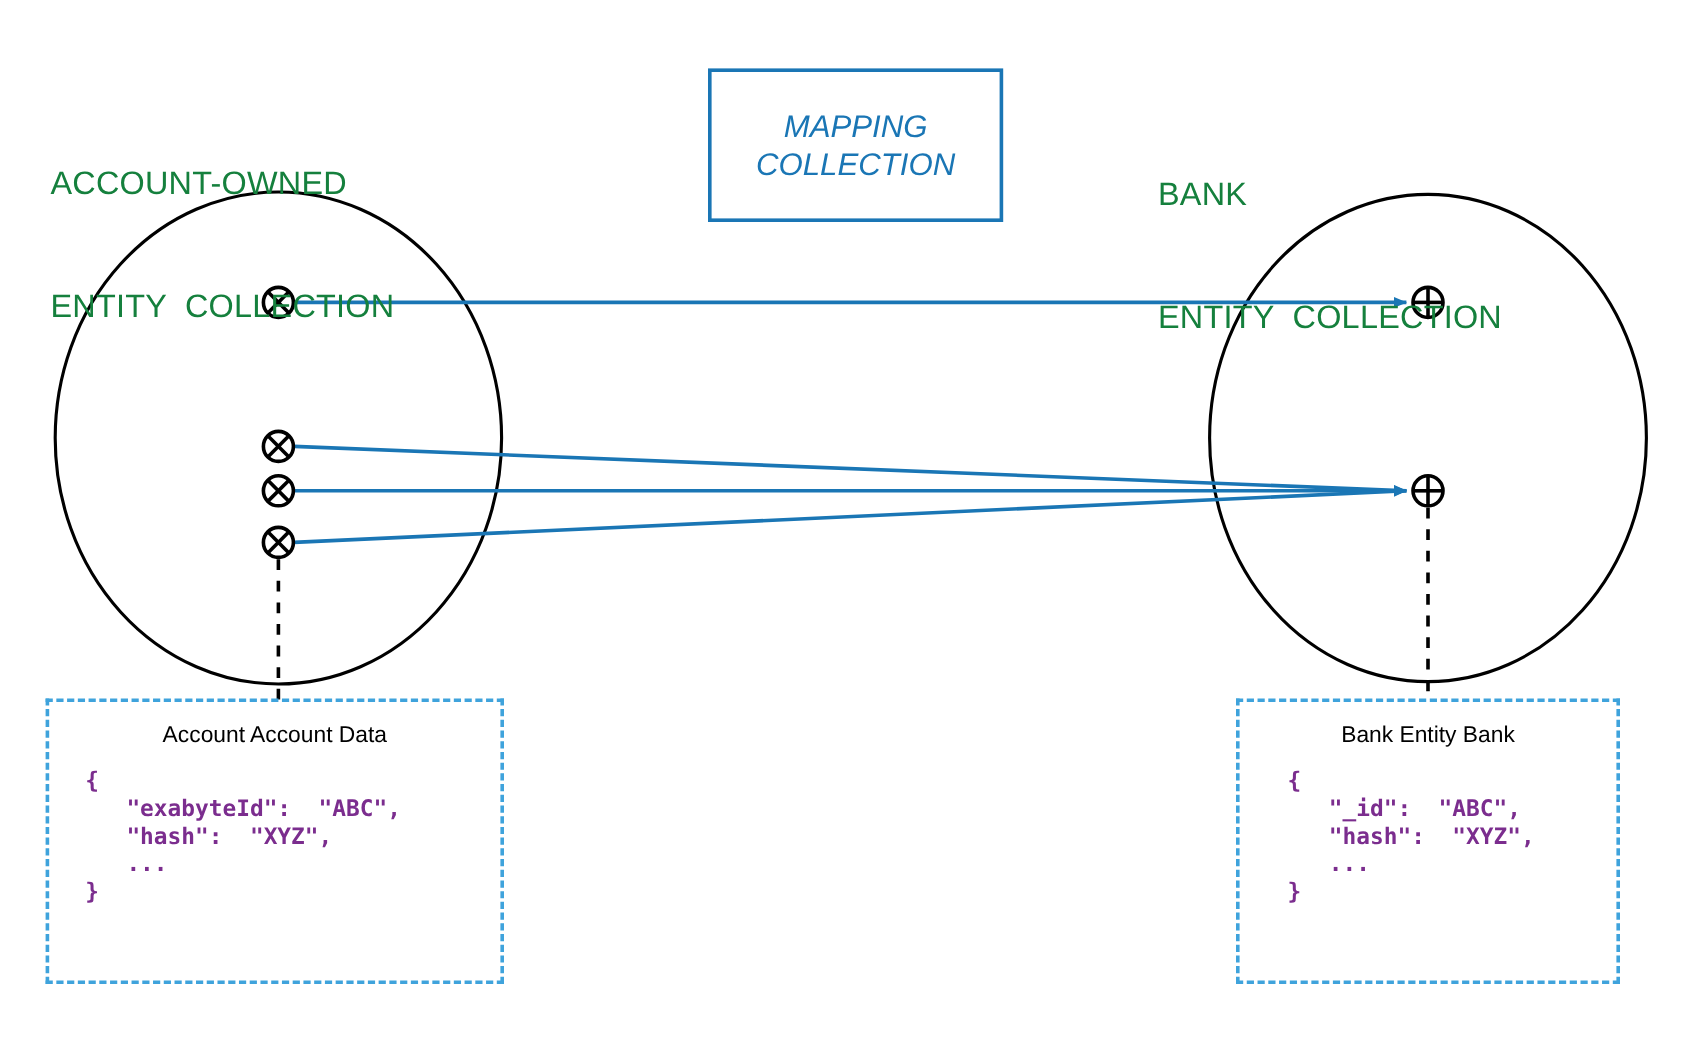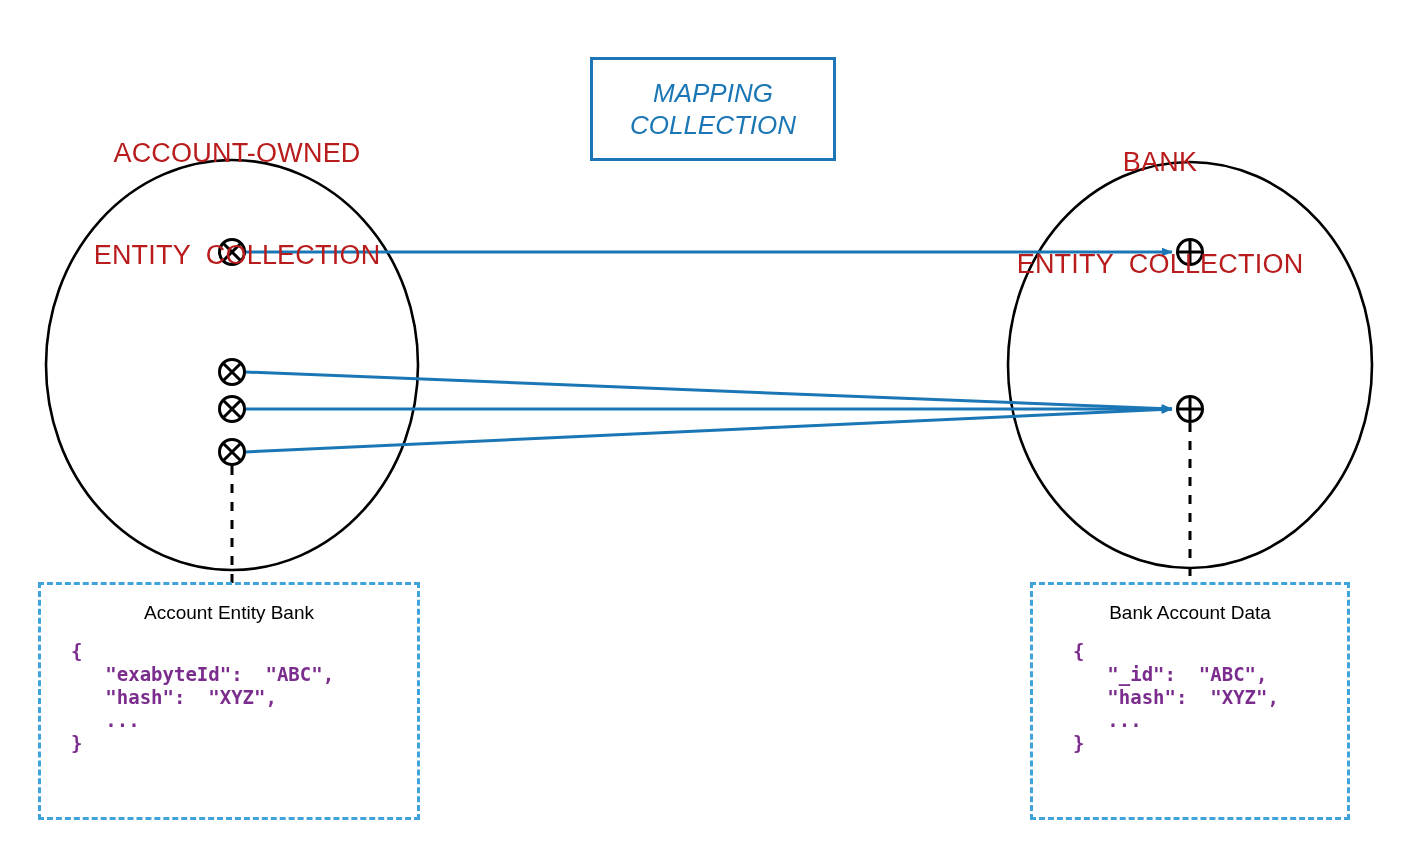--- a/index.html
+++ b/index.html
@@ -24,45 +24,44 @@
   }
   svg#scene {
     position: absolute;
     left: 0;
     top: 0;
     width: 1410px;
     height: 865px;
   }
   .collection-title {
     position: absolute;
-    text-align: center;
     font-family: "Liberation Sans", sans-serif;
     font-size: 27px;
     line-height: 34px;
-    color: #b91c1c;
+    color: #15803d;
     letter-spacing: 0.2px;
     white-space: pre;
     user-select: none;
   }
   #title-left {
     left: 42px;
     top: 68px;
     width: 390px;
   }
   #title-right {
     left: 965px;
     top: 77px;
     width: 390px;
   }
   .mapping-box {
     position: absolute;
     left: 590px;
     top: 57px;
     width: 246px;
-    height: 104px;
+    height: 128px;
     border: 3px solid #1a76b5;
     box-sizing: border-box;
     display: flex;
     flex-direction: column;
     align-items: center;
     justify-content: center;
   }
   .mapping-line {
     font-family: "Liberation Sans", sans-serif;
     font-style: italic;
@@ -189,30 +188,30 @@
     <div>BANK</div>
     <div>ENTITY  COLLECTION</div>
   </div>
 
   <div class="mapping-box">
     <div class="mapping-line">MAPPING</div>
     <div class="mapping-line">COLLECTION</div>
   </div>
 
   <div class="data-panel" id="panel-left">
-    <div class="panel-caption">Account Entity Bank</div>
+    <div class="panel-caption">Account Account Data</div>
     <div class="json-block" id="json-left">{
    "exabyteId":  "ABC",
    "hash":  "XYZ",
    ...
 }</div>
   </div>
 
   <div class="data-panel" id="panel-right">
-    <div class="panel-caption">Bank Account Data</div>
+    <div class="panel-caption">Bank Entity Bank</div>
     <div class="json-block" id="json-right">{
    "_id":  "ABC",
    "hash":  "XYZ",
    ...
 }</div>
   </div>
 
 </div>
 
 </body></html>

